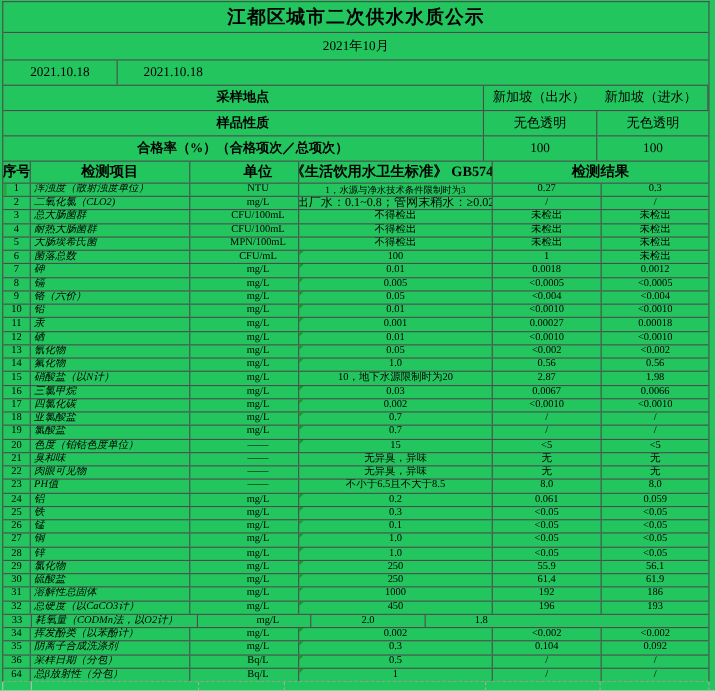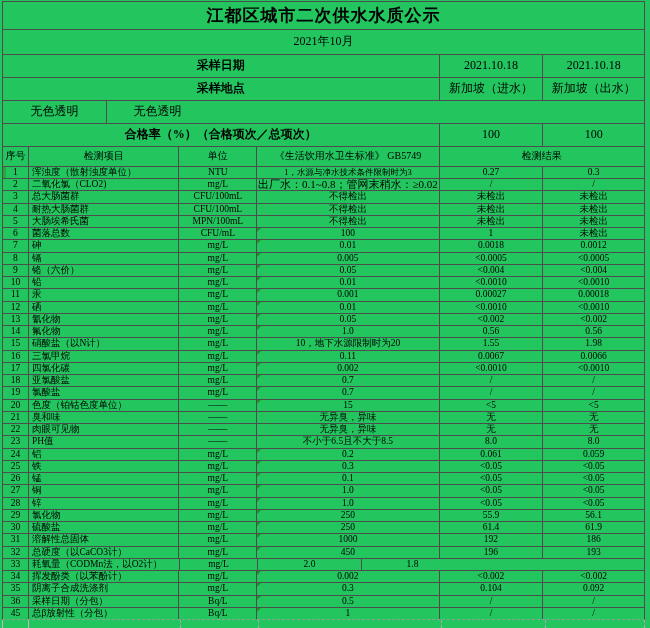--- a/index.html
+++ b/index.html
@@ -25,34 +25,34 @@
 
   .title-row { height:28px; align-items:center; justify-content:center; }
   .title-row .t { font-size:17px; font-weight:bold; letter-spacing:1px; }
   .subtitle-row { height:25px; align-items:center; justify-content:center; font-size:12px; }
 
   .info-row { height:23px; font-size:12px; }
   .info-label { width:438px; font-weight:bold; }
   .info-val1 { width:104px; }
   .info-val2 { width:101px; }
 
-  .head-row { height:20px; font-size:10px; font-weight:normal; }
+  .head-row { height:20px; font-size:13px; font-weight:bold; }
   .w-seq { width:26px; }
   .w-item { width:151px; }
-  .w-unit { width:78px; }
+  .w-unit { width:78px;margin-left:25px; }
   .w-std { width:183px; }
   .w-r1 { width:104px; }
   .w-r2 { width:101px; }
   .w-res { width:205px; }
 
   .tbody { height:453px; display:flex; flex-direction:column; }
   .trow { display:flex; flex:1; box-sizing:border-box; border-bottom:1px solid #4d4d4d; }
   .trow:last-child { border-bottom:none; }
   .trow .cell { font-size:9.5px; line-height:11px; position:relative; }
-  .trow .item-cell { justify-content:flex-start; padding-left:3px; }
+  .trow .item-cell { justify-content:flex-start; padding-left:3px;font-style:italic; }
 
   .tri {
     position:absolute; left:0; top:0; width:0; height:0;
     border-top:4px solid #1f9226; border-right:4px solid transparent;
   }
   .gbar { position:absolute; left:0; top:0; bottom:0; width:3px; background:#27a83c; }
 
   .break-strip { position:absolute; left:0; top:620px; width:650px; height:8px; }
   .vdash { position:absolute; top:0; height:8px; width:0; border-left:1px dashed #aaaaaa; }
   .vsolid { position:absolute; top:0; height:8px; width:0; border-left:1px solid #bbbbbb; }
@@ -65,30 +65,30 @@
 
     <div class="row title-row">
       <span class="t">江都区城市二次供水水质公示</span>
     </div>
 
     <div class="row subtitle-row">
       <span>2021年10月</span>
     </div>
 
     <div class="row info-row">
-      <div class="cell info-label">采样日期</div>
       <div class="cell info-val1">2021.10.18</div>
       <div class="cell info-val2 last">2021.10.18</div>
     </div>
     <div class="row info-row">
       <div class="cell info-label">采样地点</div>
+      <div class="cell info-val2 last">新加坡（出水）</div>
       <div class="cell info-val1">新加坡（进水）</div>
-      <div class="cell info-val2 last">新加坡（出水）</div>
     </div>
     <div class="row info-row">
+      <div class="cell info-label">样品性质</div>
       <div class="cell info-val1">无色透明</div>
       <div class="cell info-val2 last">无色透明</div>
     </div>
     <div class="row info-row">
       <div class="cell info-label">合格率（%）（合格项次／总项次）</div>
       <div class="cell info-val1">100</div>
       <div class="cell info-val2 last">100</div>
     </div>
 
     <div class="row head-row">
@@ -314,34 +314,34 @@
     <div class="cell w-seq seq-cell">
 
       <span class="txt">15</span>
     </div>
     <div class="cell w-item item-cell">硝酸盐（以N计）</div>
     <div class="cell w-unit">mg/L</div>
     <div class="cell w-std std-cell">
 
       <span class="txt">10，地下水源限制时为20</span>
     </div>
-    <div class="cell w-r1">1.55</div>
+    <div class="cell w-r1">2.87</div>
     <div class="cell w-r2 last">1.98</div>
   </div>
 
   <div class="trow">
     <div class="cell w-seq seq-cell">
 
       <span class="txt">16</span>
     </div>
     <div class="cell w-item item-cell">三氯甲烷</div>
     <div class="cell w-unit">mg/L</div>
     <div class="cell w-std std-cell">
       <span class="tri"></span>
-      <span class="txt">0.11</span>
+      <span class="txt">0.03</span>
     </div>
     <div class="cell w-r1">0.0067</div>
     <div class="cell w-r2 last">0.0066</div>
   </div>
 
   <div class="trow">
     <div class="cell w-seq seq-cell">
 
       <span class="txt">17</span>
     </div>
@@ -632,21 +632,21 @@
       <span class="tri"></span>
       <span class="txt">0.5</span>
     </div>
     <div class="cell w-r1">/</div>
     <div class="cell w-r2 last">/</div>
   </div>
 
   <div class="trow">
     <div class="cell w-seq seq-cell">
 
-      <span class="txt">45</span>
+      <span class="txt">64</span>
     </div>
     <div class="cell w-item item-cell">总β放射性（分包）</div>
     <div class="cell w-unit">Bq/L</div>
     <div class="cell w-std std-cell">
       <span class="tri"></span>
       <span class="txt">1</span>
     </div>
     <div class="cell w-r1">/</div>
     <div class="cell w-r2 last">/</div>
   </div>

